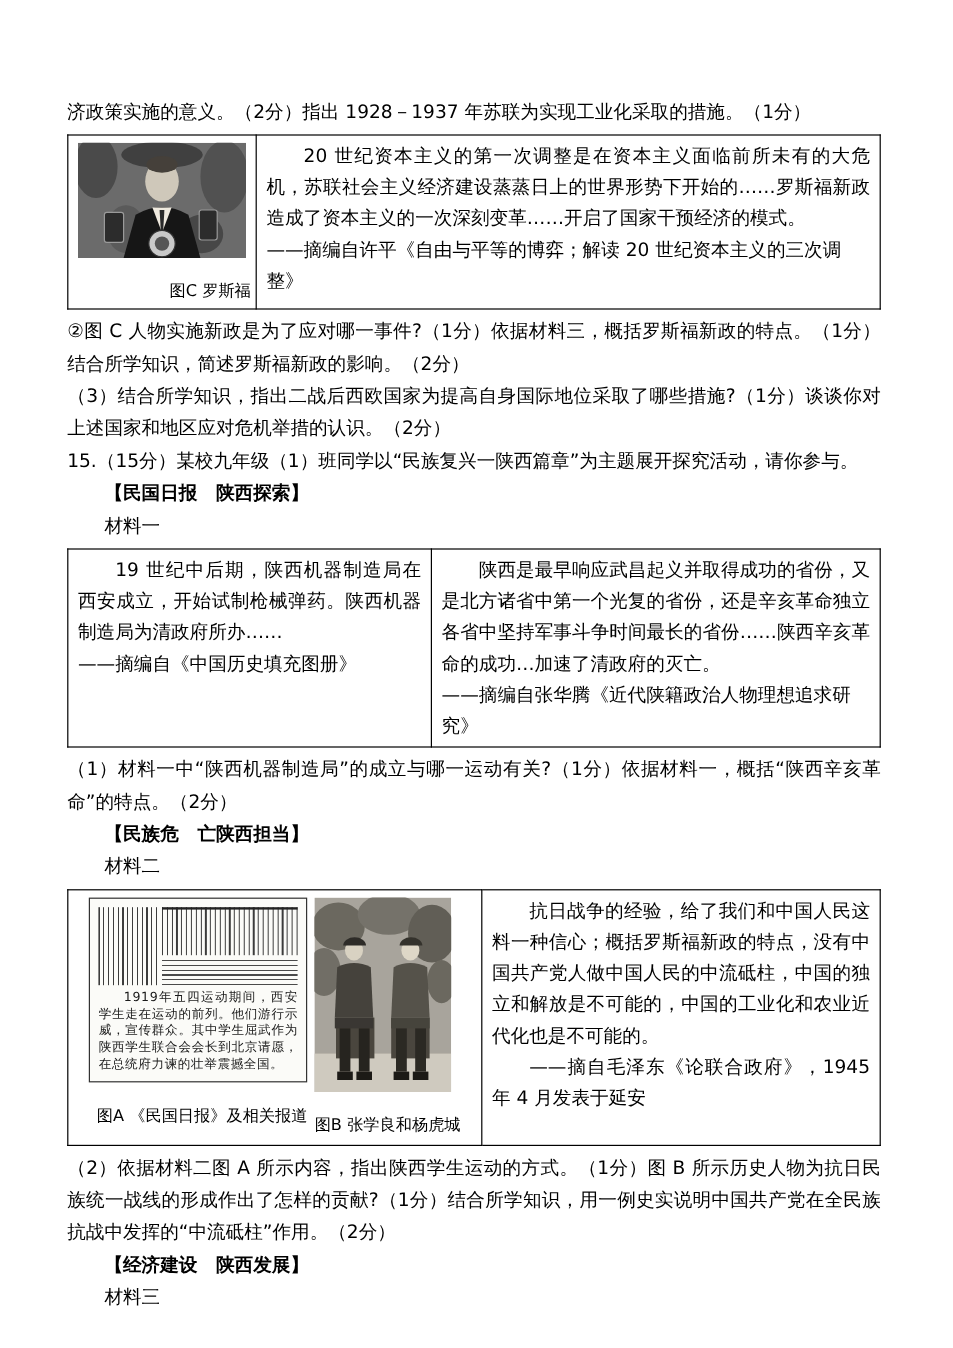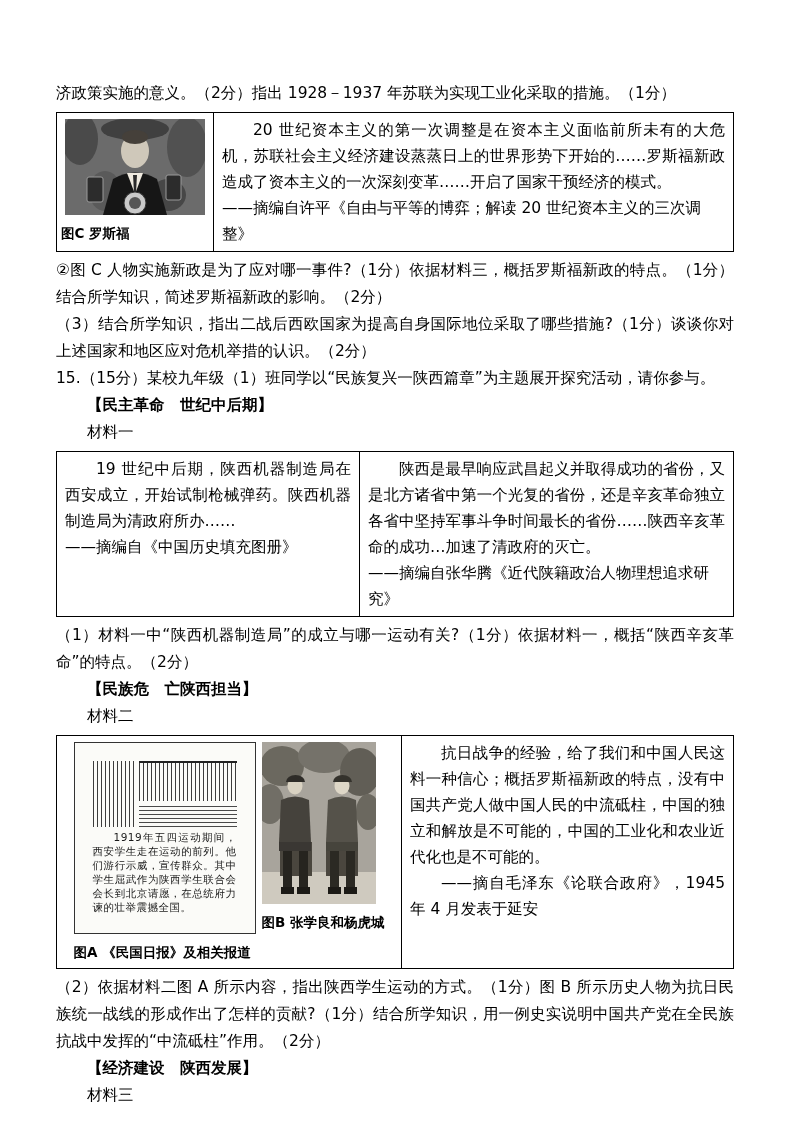--- a/index.html
+++ b/index.html
@@ -8,26 +8,26 @@
        font-size:15.5px;line-height:27px;}
   .page{padding:80px 60px 0 56px;}
   p{margin:0;text-align:justify;}
   .indent{text-indent:2em;}
   table{border-collapse:collapse;width:100%;table-layout:fixed;margin:5px 0;}
   td{border:1.5px solid #000;vertical-align:top;padding:4px 8px;line-height:26px;}
   .t1-left{width:148px;text-align:center;padding:4px;}
   .t2-left{width:286px;border-radius:31px;}
   .t3-left{width:332px;padding:6px;}
   .cite-right{text-align:left;}
-  .photo-caption{font-weight:bold;font-size:13.5px;line-height:20px;text-align:left;margin-top:8px;}
+  .photo-caption{font-weight:normal;font-size:13.5px;line-height:20px;text-align:right;margin-top:18px;}
   .fdr-photo{width:140px;height:96px;display:block;margin:2px auto 0;}
   .figs{display:flex;gap:6px;justify-content:center;align-items:stretch;}
   .fig-col{display:flex;flex-direction:column;}
-  .newspaper{width:182px;height:192px;border:1.5px solid #333;background:#fbfbf8;
-             box-sizing:border-box;padding:18px;display:flex;flex-direction:column;}
+  .newspaper{width:182px;height:154px;border:1.5px solid #333;background:#fbfbf8;
+             box-sizing:border-box;padding:7px;display:flex;flex-direction:column;}
   .np-top{height:66px;display:flex;gap:3px;margin-bottom:3px;}
   .np-col-a{width:30%;height:100%;background:repeating-linear-gradient(90deg,#3c3c3c 0 1px,transparent 1px 4px);}
   .np-col-b{flex:1;display:flex;flex-direction:column;gap:3px;}
   .np-b1{height:38px;background:repeating-linear-gradient(90deg,#3c3c3c 0 1px,transparent 1px 4px);border-top:2px solid #222;}
   .np-b2{flex:1;background:repeating-linear-gradient(0deg,#4a4a4a 0 1px,transparent 1px 4px);}
   .np-text{flex:1;font-size:10.5px;line-height:14px;text-align:justify;text-indent:2em;
            color:#1a1a1a;letter-spacing:.5px;}
   .photo-b{width:114px;height:162px;display:block;}
   .sect-header{text-indent:2em;font-weight:bold;}
 </style>
@@ -66,21 +66,21 @@
         <p class="cite-right">——摘编自许平《自由与平等的博弈；解读 20 世纪资本主义的三次调整》</p>
       </td>
     </tr>
   </tbody>
     </table>
 
   <p>②图 C 人物实施新政是为了应对哪一事件?（1分）依据材料三，概括罗斯福新政的特点。（1分）结合所学知识，简述罗斯福新政的影响。（2分）</p>
   <p>（3）结合所学知识，指出二战后西欧国家为提高自身国际地位采取了哪些措施?（1分）谈谈你对上述国家和地区应对危机举措的认识。（2分）</p>
   <p>15.（15分）某校九年级（1）班同学以“民族复兴一陕西篇章”为主题展开探究活动，请你参与。</p>
 
-  <p class="sect-header">【民主革命　世纪中后期】</p>
+  <p class="sect-header">【民国日报　陕西探索】</p>
   <p class="indent">材料一</p>
 
   <table>
     <tbody>
         <tr>
       <td class="t2-left">
         <p class="indent">19 世纪中后期，陕西机器制造局在西安成立，开始试制枪械弹药。陕西机器制造局为清政府所办……</p>
         <p class="cite-right">——摘编自《中国历史填充图册》</p>
       </td>
       <td>

